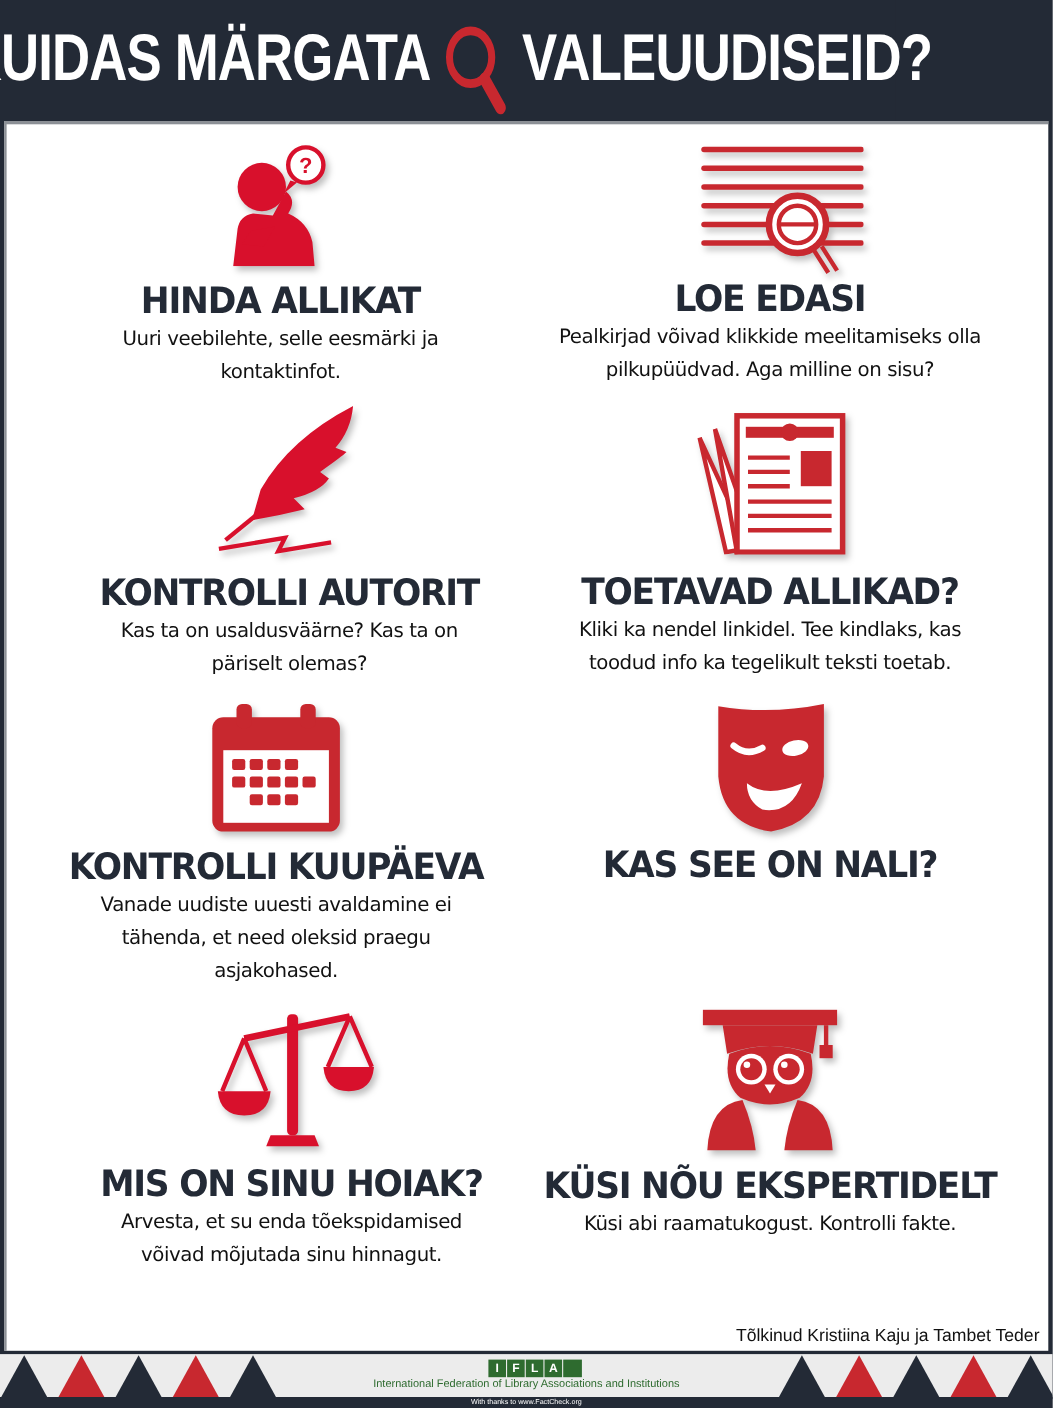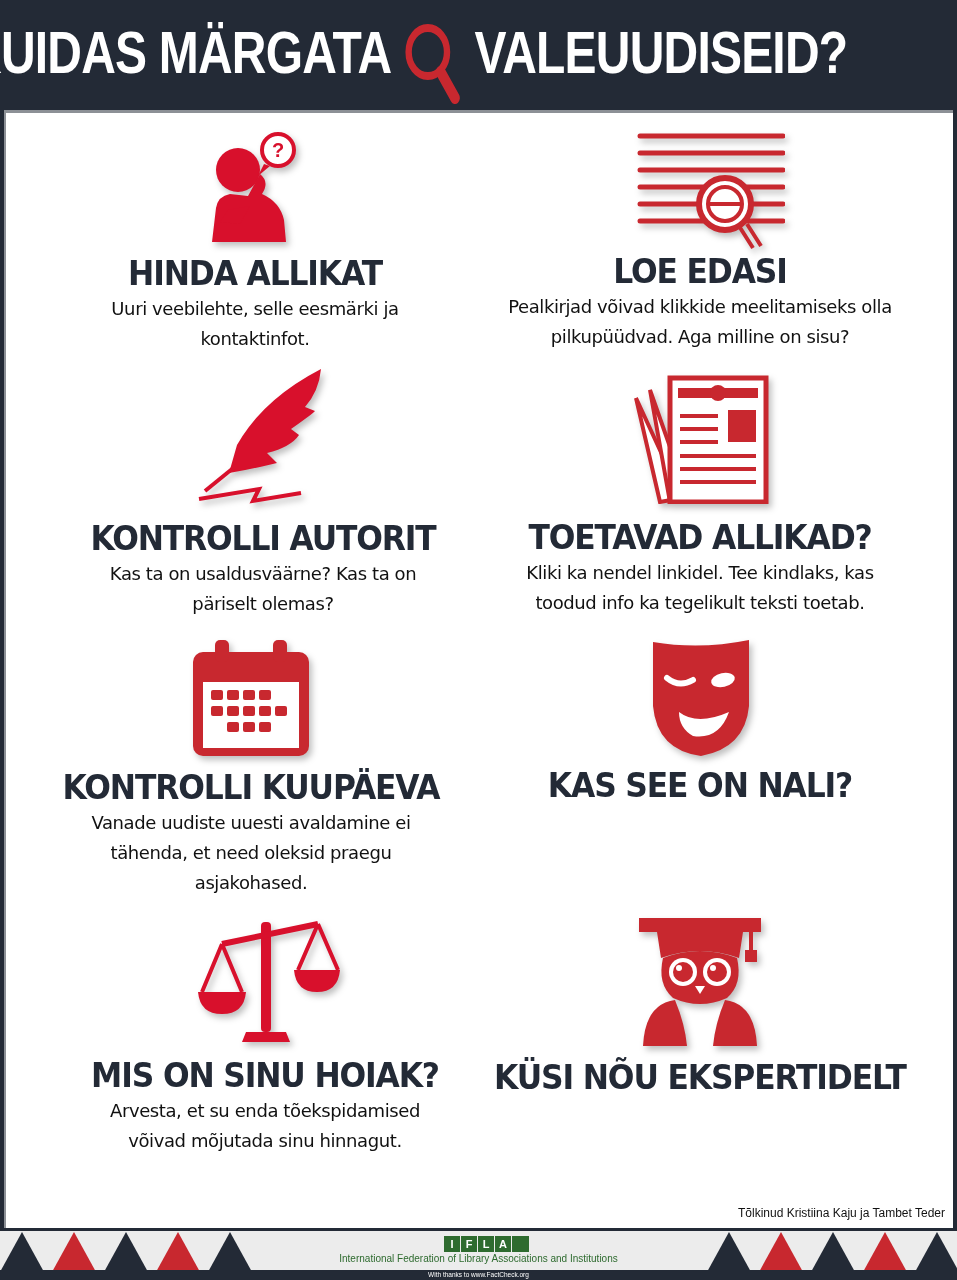--- a/index.html
+++ b/index.html
@@ -45,21 +45,21 @@
       white-space: nowrap;
     }
     .card p {
       color: #111; font-size: 18px; line-height: 30px;
       font-family: "DejaVu Sans", sans-serif;
       letter-spacing: -0.4px;
       margin: 0 auto; padding: 0 20px;
     }
     .credits {
       position: absolute; right: 12px; top: 1206px;
-      font-size: 12px; color: #111;
+      font-size: 16px; color: #111;
       font-family: "Liberation Sans", sans-serif;
     }
     .footer-band {
       position: absolute; left: 0; top: 1231px; width: 957px; height: 49px;
       background: #ececec;
     }
     .footer-bottom {
       position: absolute; left: 0; top: 1270px; width: 957px; height: 10px;
       background: #232a36;
     }
@@ -224,20 +224,21 @@
       <circle cx="48" cy="58" r="10" fill="#c8282f"></circle>
       <circle cx="44" cy="54" r="3" fill="#fff"></circle>
     <circle cx="82" cy="58" r="14" fill="#fff"></circle>
       <circle cx="82" cy="58" r="10" fill="#c8282f"></circle>
       <circle cx="78" cy="54" r="3" fill="#fff"></circle>
     <path d="M60 72 L70 72 L65 80 Z" fill="#fff"></path>
     <path d="M8 132 Q10 90 40 86 Q50 110 52 132 Z" fill="#c8282f"></path>
     <path d="M122 132 Q120 90 90 86 Q80 110 78 132 Z" fill="#c8282f"></path>
   </svg>
   <h2 style="margin-top:12px;">KÜSI NÕU EKSPERTIDELT</h2>
+  <p style="width:460px;">Küsi abi raamatukogust. Kontrolli fakte.</p>
 </div>
 
 <div class="credits">Tõlkinud Kristiina Kaju ja Tambet Teder</div>
 
 <div class="footer-band"></div>
 
 <svg class="triangles" style="left:0;" width="260" height="44" viewBox="0 0 260 44">
   <polygon points="0,44 22,4 44,44" fill="#232a36"></polygon>
   <polygon points="52,44 74,4 96,44" fill="#c8282f"></polygon>
   <polygon points="104,44 126,4 148,44" fill="#232a36"></polygon>

